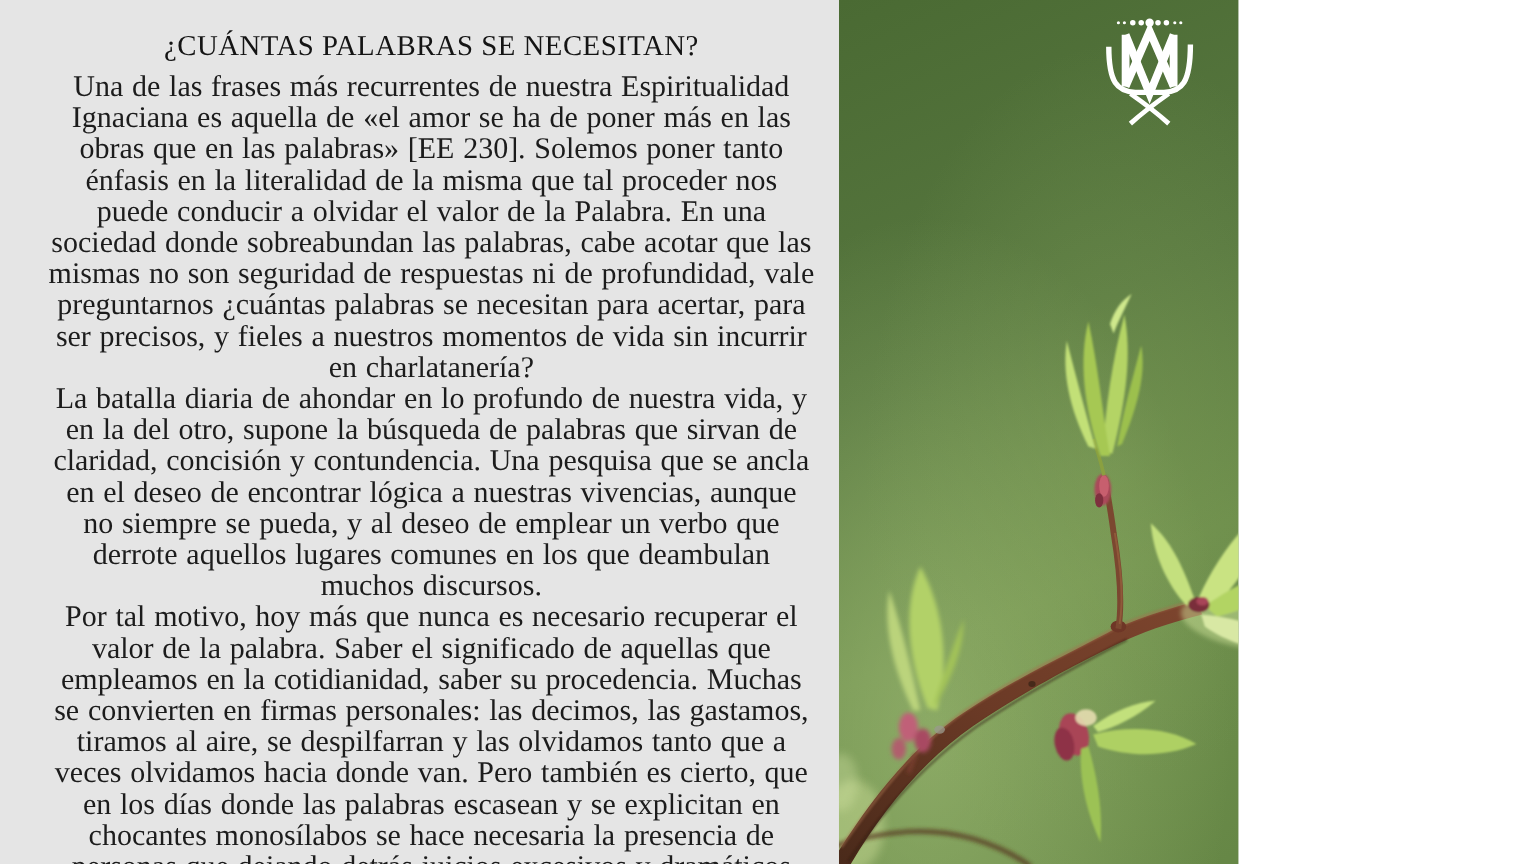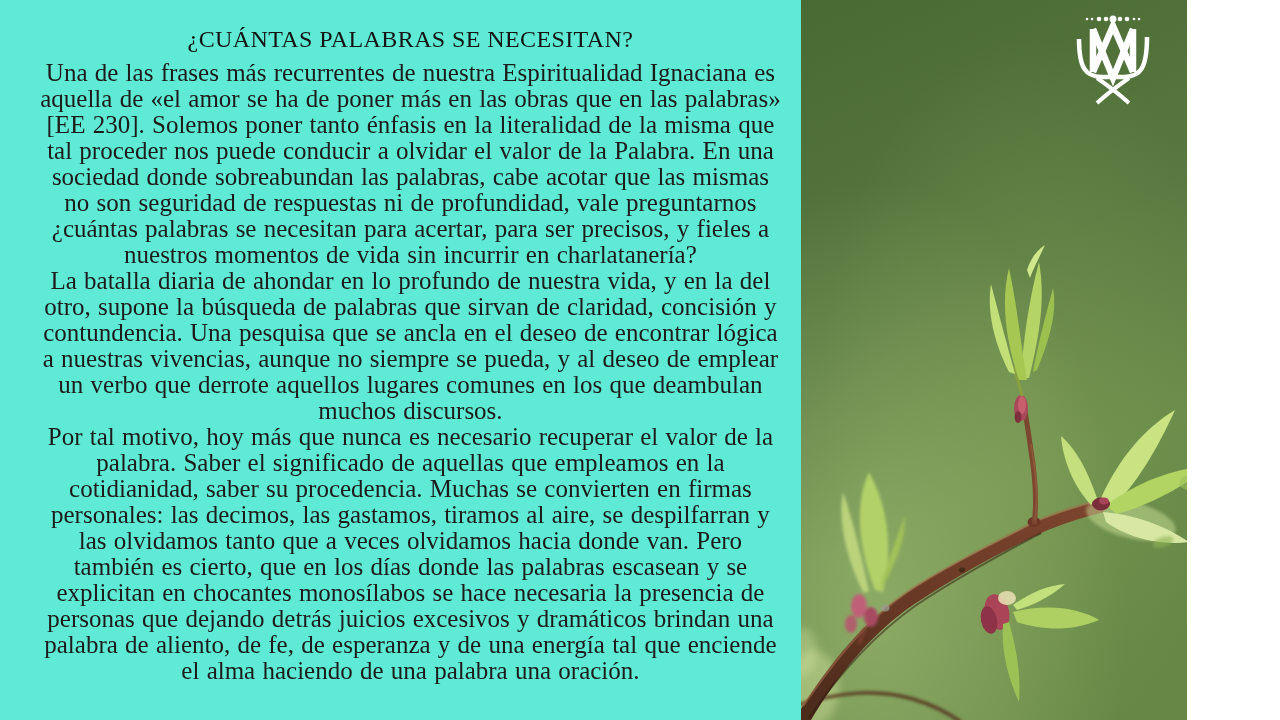--- a/index.html
+++ b/index.html
@@ -2,22 +2,22 @@
 <html><head>
 <meta charset="utf-8">
 <style>
   html,body{margin:0;padding:0;}
   body{
     width:1280px;height:720px;overflow:hidden;
     font-family:"Liberation Serif","DejaVu Serif",serif;
     background:#ffffff;
   }
   .slide{
-    position:relative;width:1187px;height:720px;
-    background:#5eead4;display:flex;
+    position:relative;width:1032px;height:720px;
+    background:#e5e5e5;display:flex;
   }
   .text-panel{
     box-sizing:border-box;
     width:862px;height:720px;
     padding:26px 20px 0 40px;
     color:#1c1c1c;
   }
   .title{
     margin:0 0 7px 0;
     font-size:24px;

